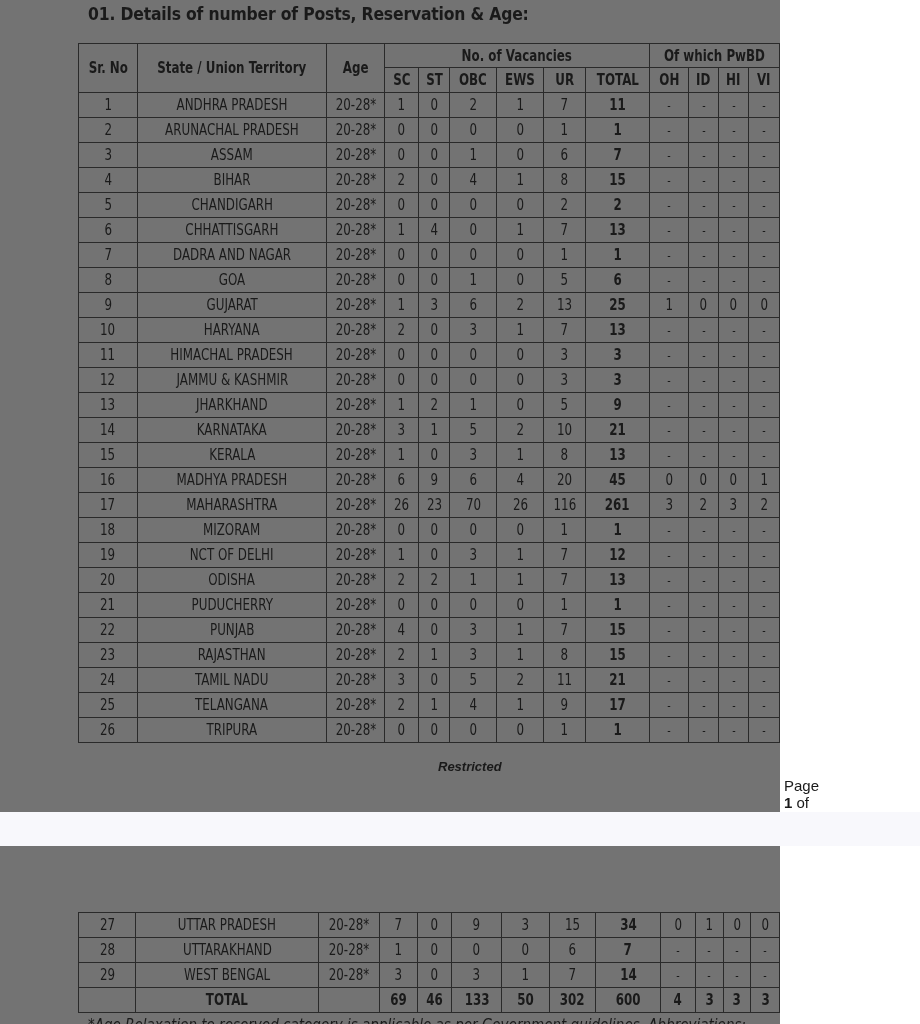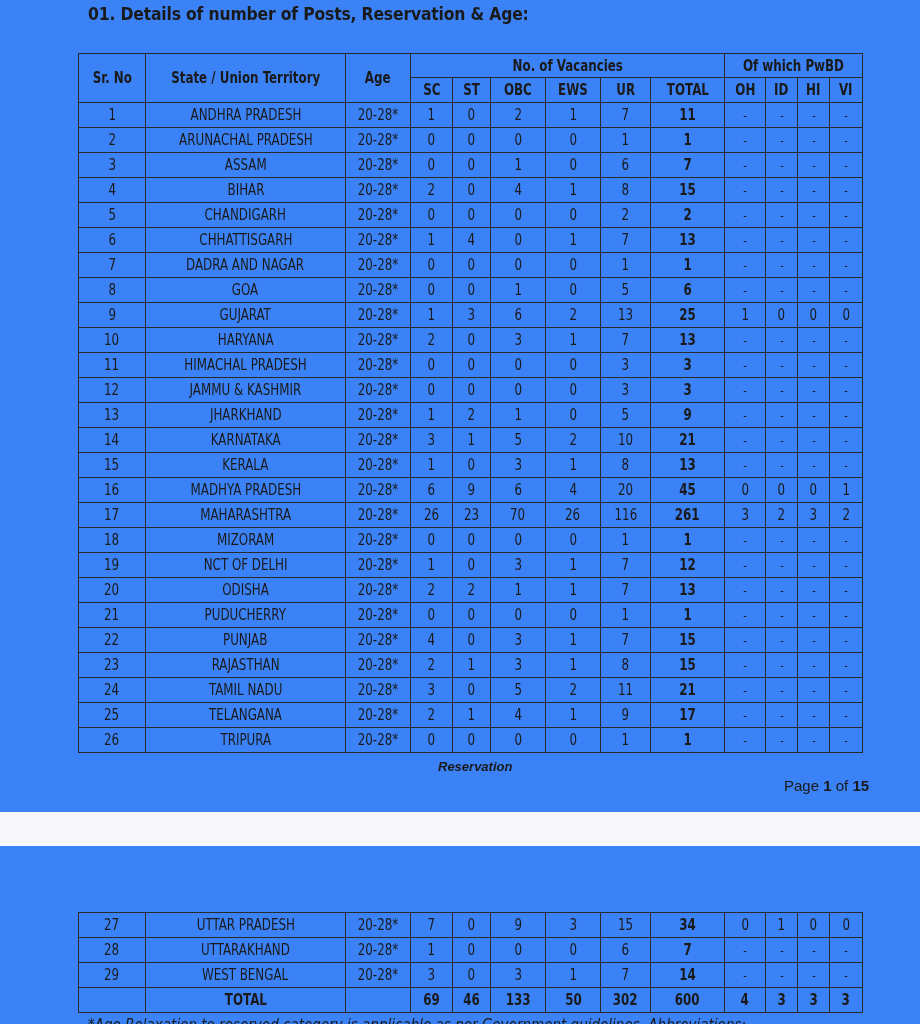--- a/index.html
+++ b/index.html
@@ -2,42 +2,42 @@
 <html><head>
 <meta charset="utf-8">
 <style>
   html, body { margin: 0; padding: 0; }
   body {
     width: 920px; height: 1024px; overflow: hidden; position: relative;
     background: #ffffff;
     font-family: "DejaVu Sans Condensed", "DejaVu Sans", "Liberation Sans", sans-serif;
     color: #1a1a1a;
   }
-  .page { position: absolute; left: 0; width: 920px; background: #3b82f6; }
+  .page { position: absolute; left: 0; width: 780px; background: #737373; }
   .page1 { top: 0; height: 812px; }
   .gap { position: absolute; left: 0; top: 812px; width: 920px; height: 34px; background: #f8f8fc; }
   .page2 { top: 846px; height: 178px; }
 
   .heading {
     position: absolute; left: 88px; top: 4px;
     font-size: 17px; font-weight: bold; letter-spacing: -0.2px;
     font-family: "DejaVu Sans", "Liberation Sans", sans-serif;
     transform: scaleX(0.92); transform-origin: left top;
   }
   table.vac {
     position: absolute; left: 78px; border-collapse: collapse;
     table-layout: fixed; font-size: 15px;
   }
   table.vac td, table.vac th {
     border: 1px solid #2a2a2a; text-align: center; padding: 0;
     white-space: nowrap; overflow: hidden;
   }
   .cond { display: inline-block; transform: scaleX(0.88); }
   table.vac th { font-weight: bold; font-size: 15px; }
-  .t1 { top: 43px; margin-top: 10px; }
+  .t1 { top: 43px; }
   .t2 { top: 66px; }
   .hr1 th { height: 23px; }
   .hr2 th { height: 24px; }
   tr.row td { height: 24px; }
   td.total { font-weight: bold; }
   tr.totalrow td { font-weight: bold; }
   .dash { font-size: 12px; }
   .restricted {
     position: absolute; left: 438px; top: 759px; font-size: 13px;
     font-style: italic; font-weight: bold;
@@ -484,21 +484,21 @@
           <td><span class="cond">1</span></td>
           <td class="total"><span class="cond">1</span></td>
           <td><span class="cond dash">-</span></td>
           <td><span class="cond dash">-</span></td>
           <td><span class="cond dash">-</span></td>
           <td><span class="cond dash">-</span></td>
         </tr>
       </tbody>
   </table>
 
-  <div class="restricted">Reservation</div>
+  <div class="restricted">Restricted</div>
   <div class="pageno"><span>Page </span><b>1</b><span> of </span><b>15</b></div>
 </div>
 
 <div class="gap"></div>
 
 <div class="page page2">
   <table class="vac t2">
     <colgroup>
       <col style="width:67px">
         <col style="width:200px">

